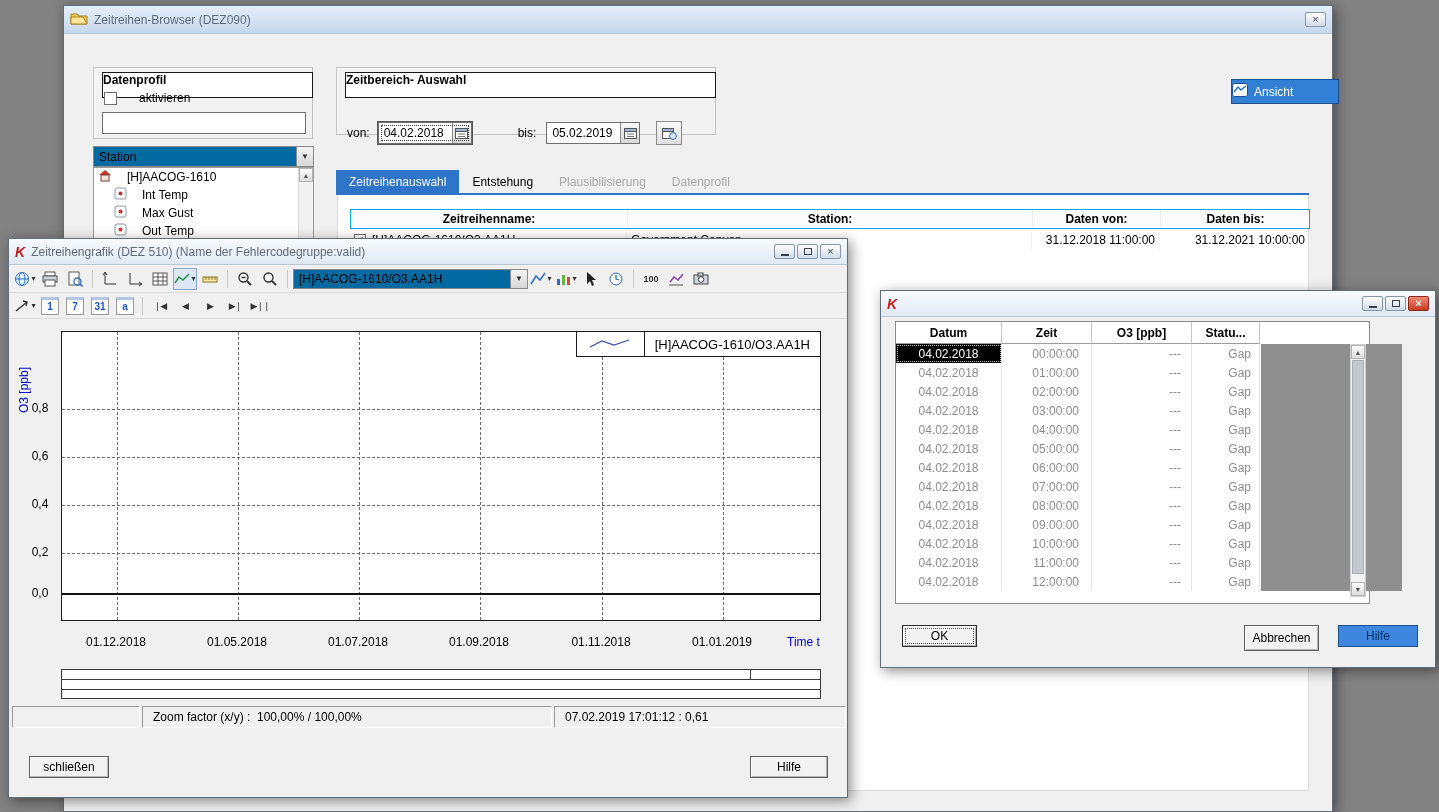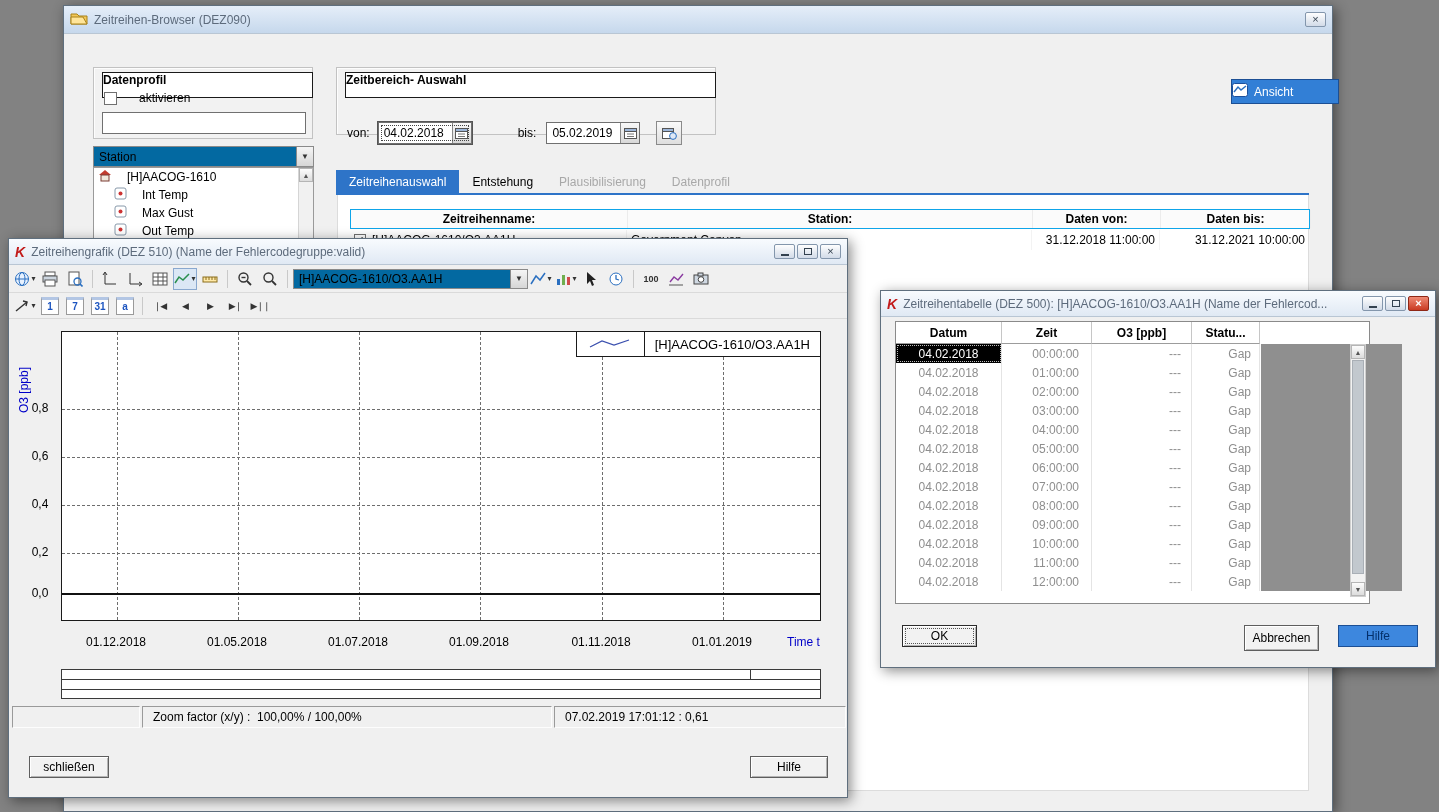--- a/index.html
+++ b/index.html
@@ -486,21 +486,20 @@
       <div class="scell sc2">07.02.2019 17:01:12 : 0,61</div>
     </div>
 
     <div class="btn btn-schliessen">schließen</div>
     <div class="btn btn-hilfe-chart">Hilfe</div>
   </div>
 
   <div class="win win-ts">
     <div class="titlebar tb-light">
       <span class="klogo">K</span>
-      <span class="title-text">Zeitreihentabelle (DEZ 500): [H]AACOG-1610/O3.AA1H (Name der Fehlercod...</span>
       <span class="winbtns">
         <span class="wbtn">
             <span class="minbar"></span>
           </span>
         <span class="wbtn">
             <span class="maxbox"></span>
           </span>
         <span class="wbtn red">×</span>
       </span>
     </div>

